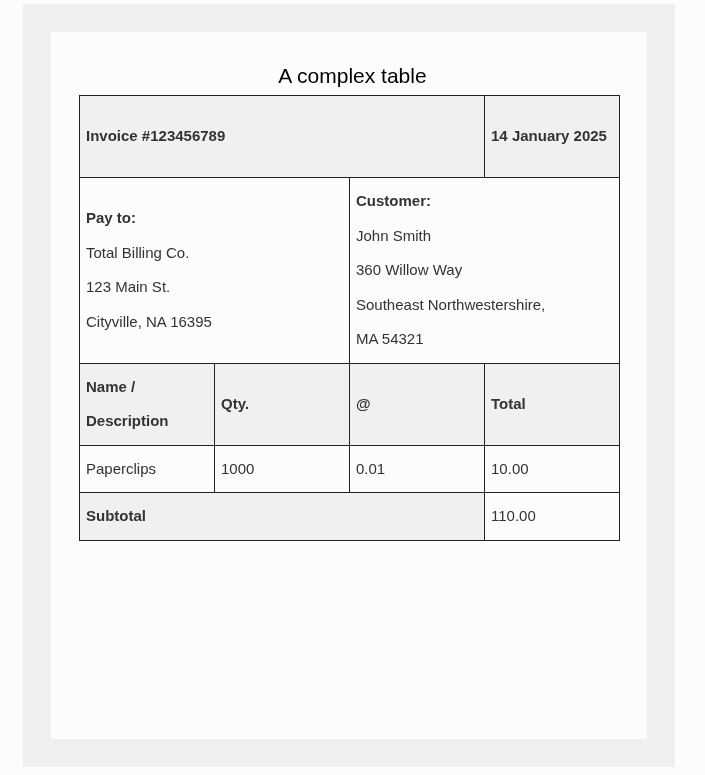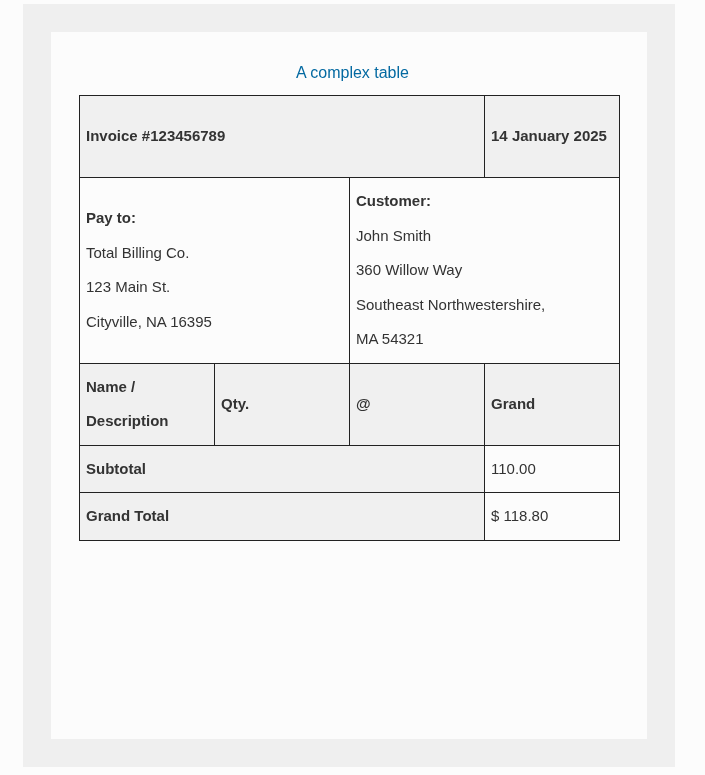--- a/index.html
+++ b/index.html
@@ -1,19 +1,19 @@
 <!DOCTYPE html>
 <html><head>
   <meta charset="utf-8">
   <style>
     html, body { margin: 0; padding: 0; background: #fcfcfc; }
     body { width: 705px; height: 775px; position: relative; font-family: "Liberation Sans", "DejaVu Sans", sans-serif; color: #333; }
     .outer { position: absolute; left: 23px; top: 4px; width: 652px; height: 763px; background: #efefef; }
     .inner { position: absolute; left: 51px; top: 32px; width: 596px; height: 707px; background: #fcfcfc; }
-    .caption { position: absolute; left: 0; width: 100%; top: 64px; text-align: center; font-size: 16px; color: #0369a1; }
+    .caption { position: absolute; left: 0; width: 100%; top: 64px; text-align: center; font-size: 21px; color: #000000; }
     table.inv { position: absolute; left: 79px; top: 95px; width: 540px; border-collapse: collapse; font-size: 15px; table-layout: fixed; }
     table.inv td { border: 1.5px solid #222; padding: 6px 6px; vertical-align: middle; line-height: 34.5px; color: #333; }
     .gray { background: #f0f0f0; }
     .white { background: #fcfcfc; }
     .b { font-weight: bold; }
     .block { display: block; }
   </style>
 </head>
 <body>
 
@@ -45,24 +45,26 @@
       <span class="block">John Smith</span>
       <span class="block">360 Willow Way</span>
       <span class="block">Southeast Northwestershire,</span>
       <span class="block">MA 54321</span>
     </td>
   </tr>
   <tr>
     <td class="gray b">Name / Description</td>
     <td class="gray b">Qty.</td>
     <td class="gray b">@</td>
-    <td class="gray b">Grand</td>
+    <td class="gray b">Total</td>
+  </tr>
+  <tr>
+    <td class="white">Paperclips</td>
+    <td class="white">1000</td>
+    <td class="white">0.01</td>
+    <td class="white">10.00</td>
   </tr>
   <tr>
     <td colspan="3" class="gray b">Subtotal</td>
     <td class="white">110.00</td>
   </tr>
-  <tr>
-    <td colspan="3" class="gray b">Grand Total</td>
-    <td class="white">$ 118.80</td>
-  </tr>
 </tbody>
   </table>
 
 </body></html>

